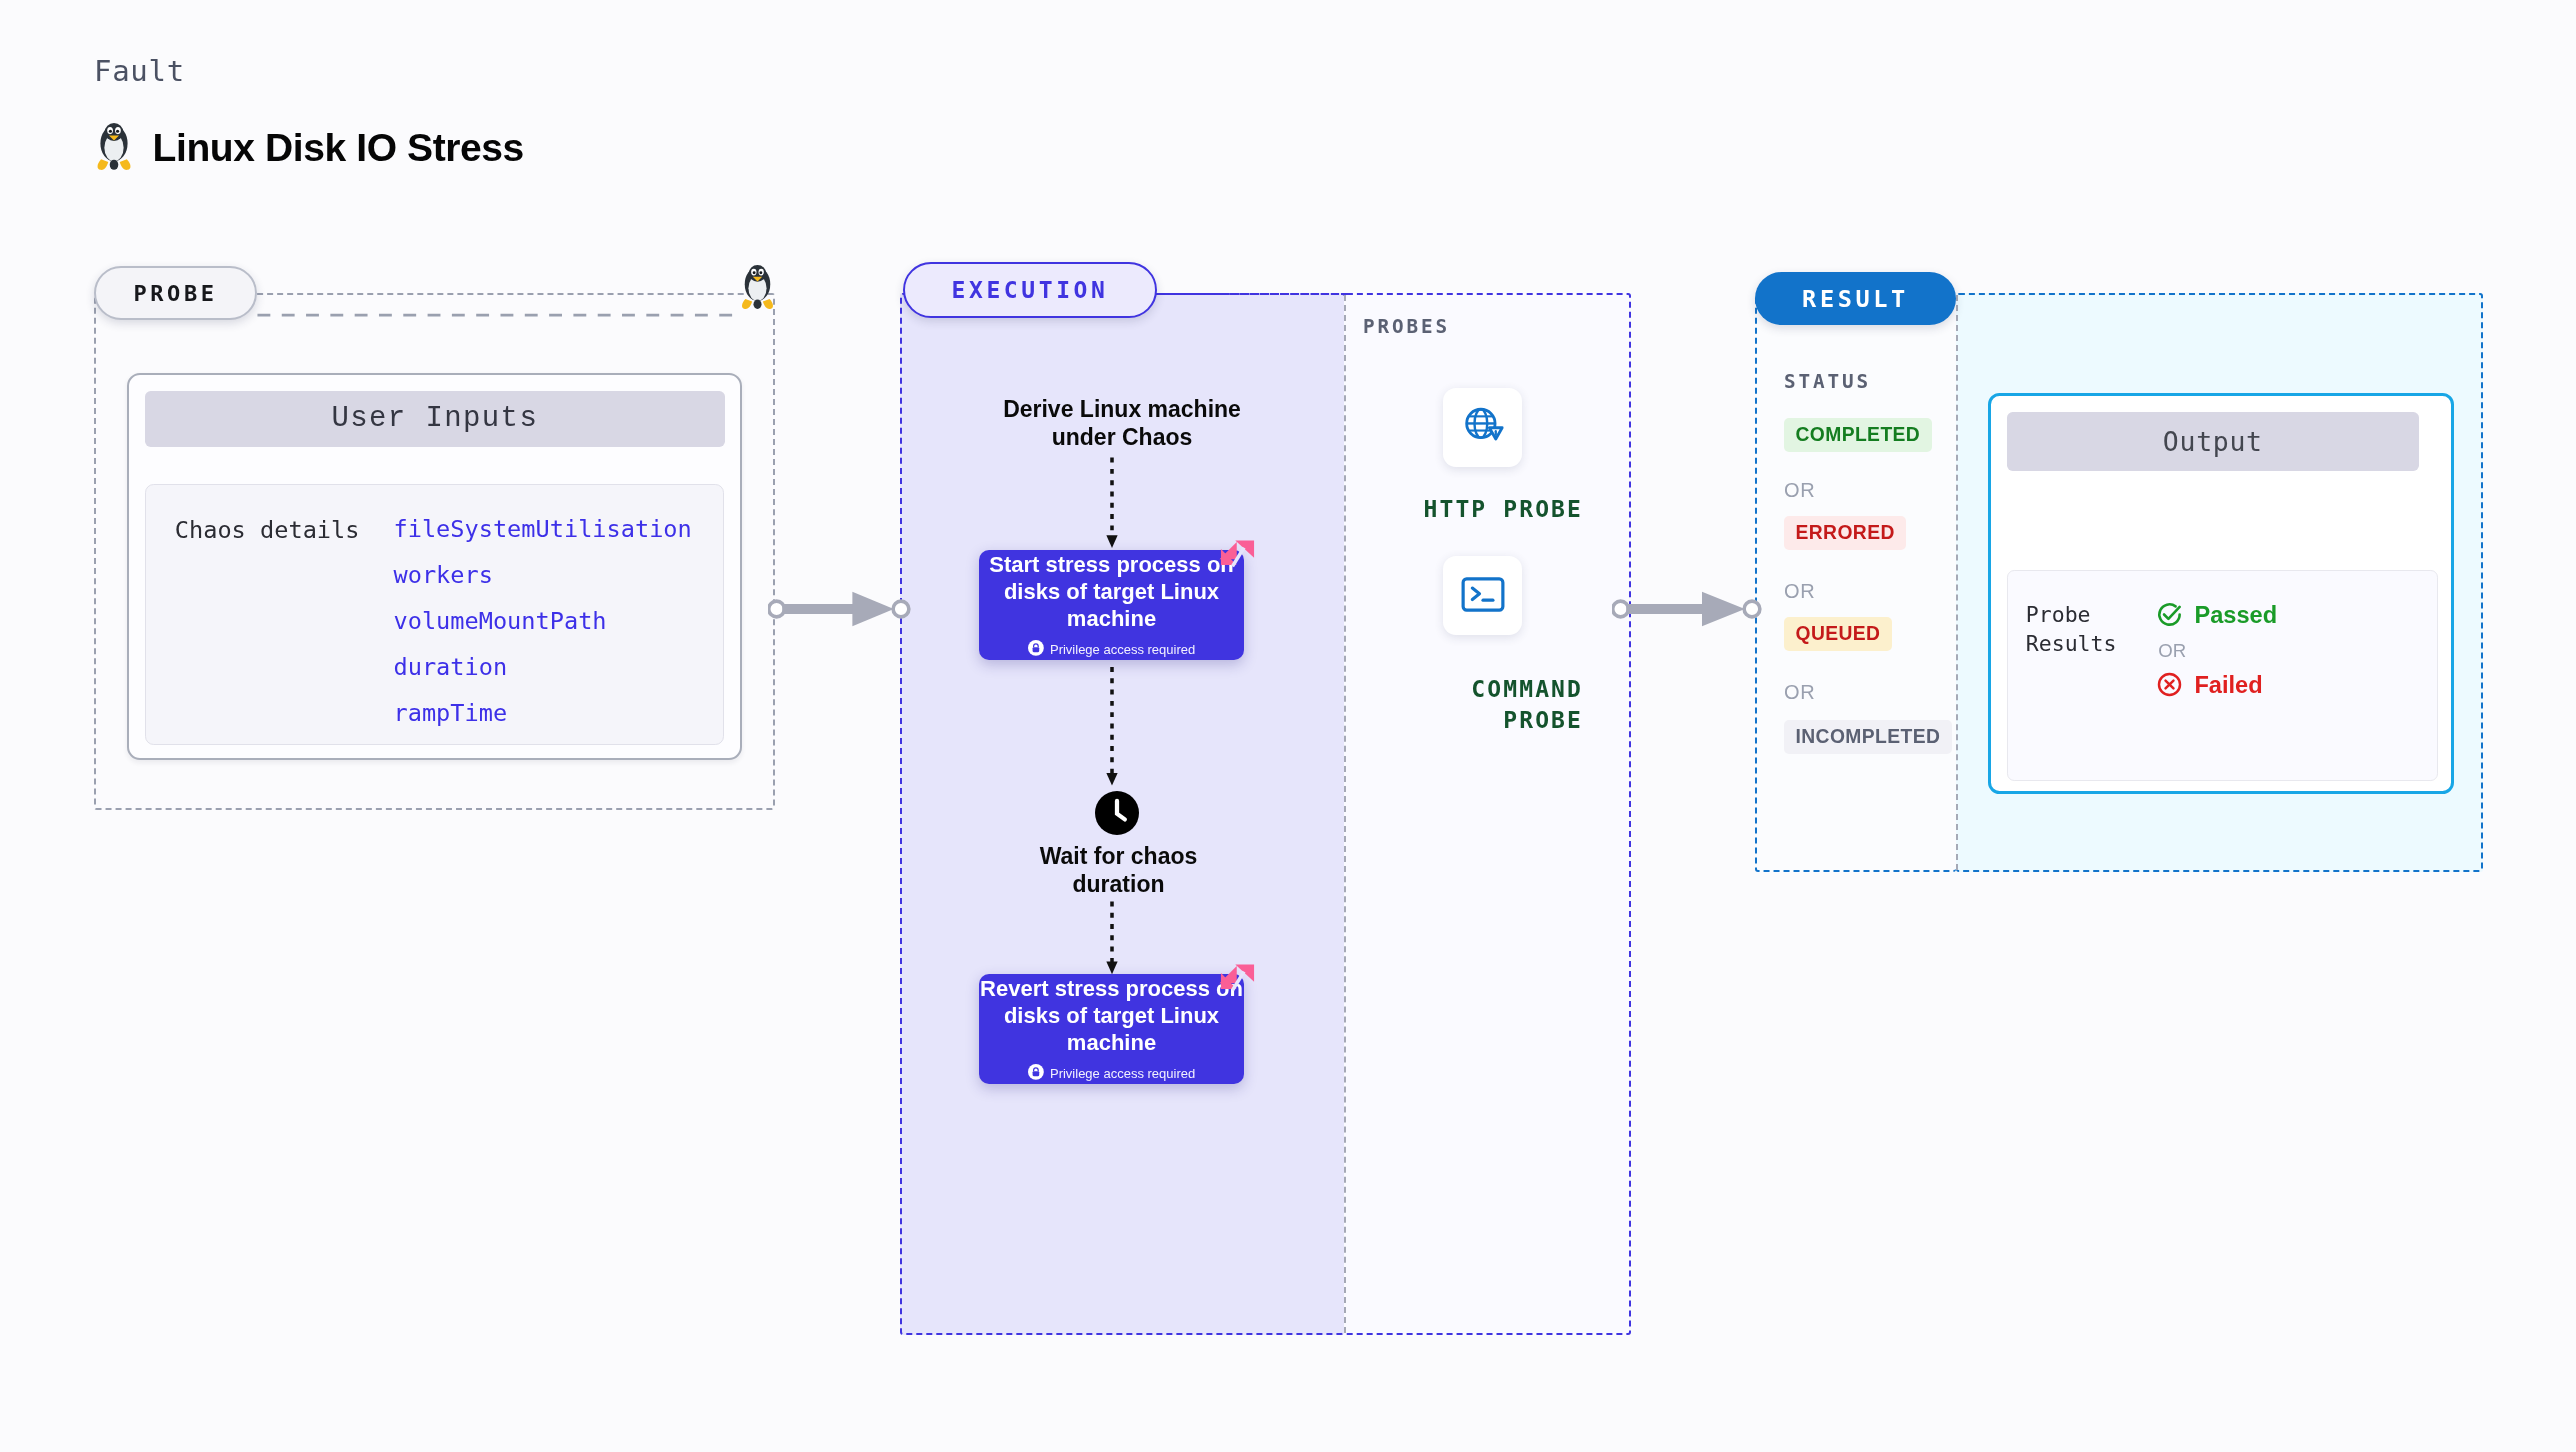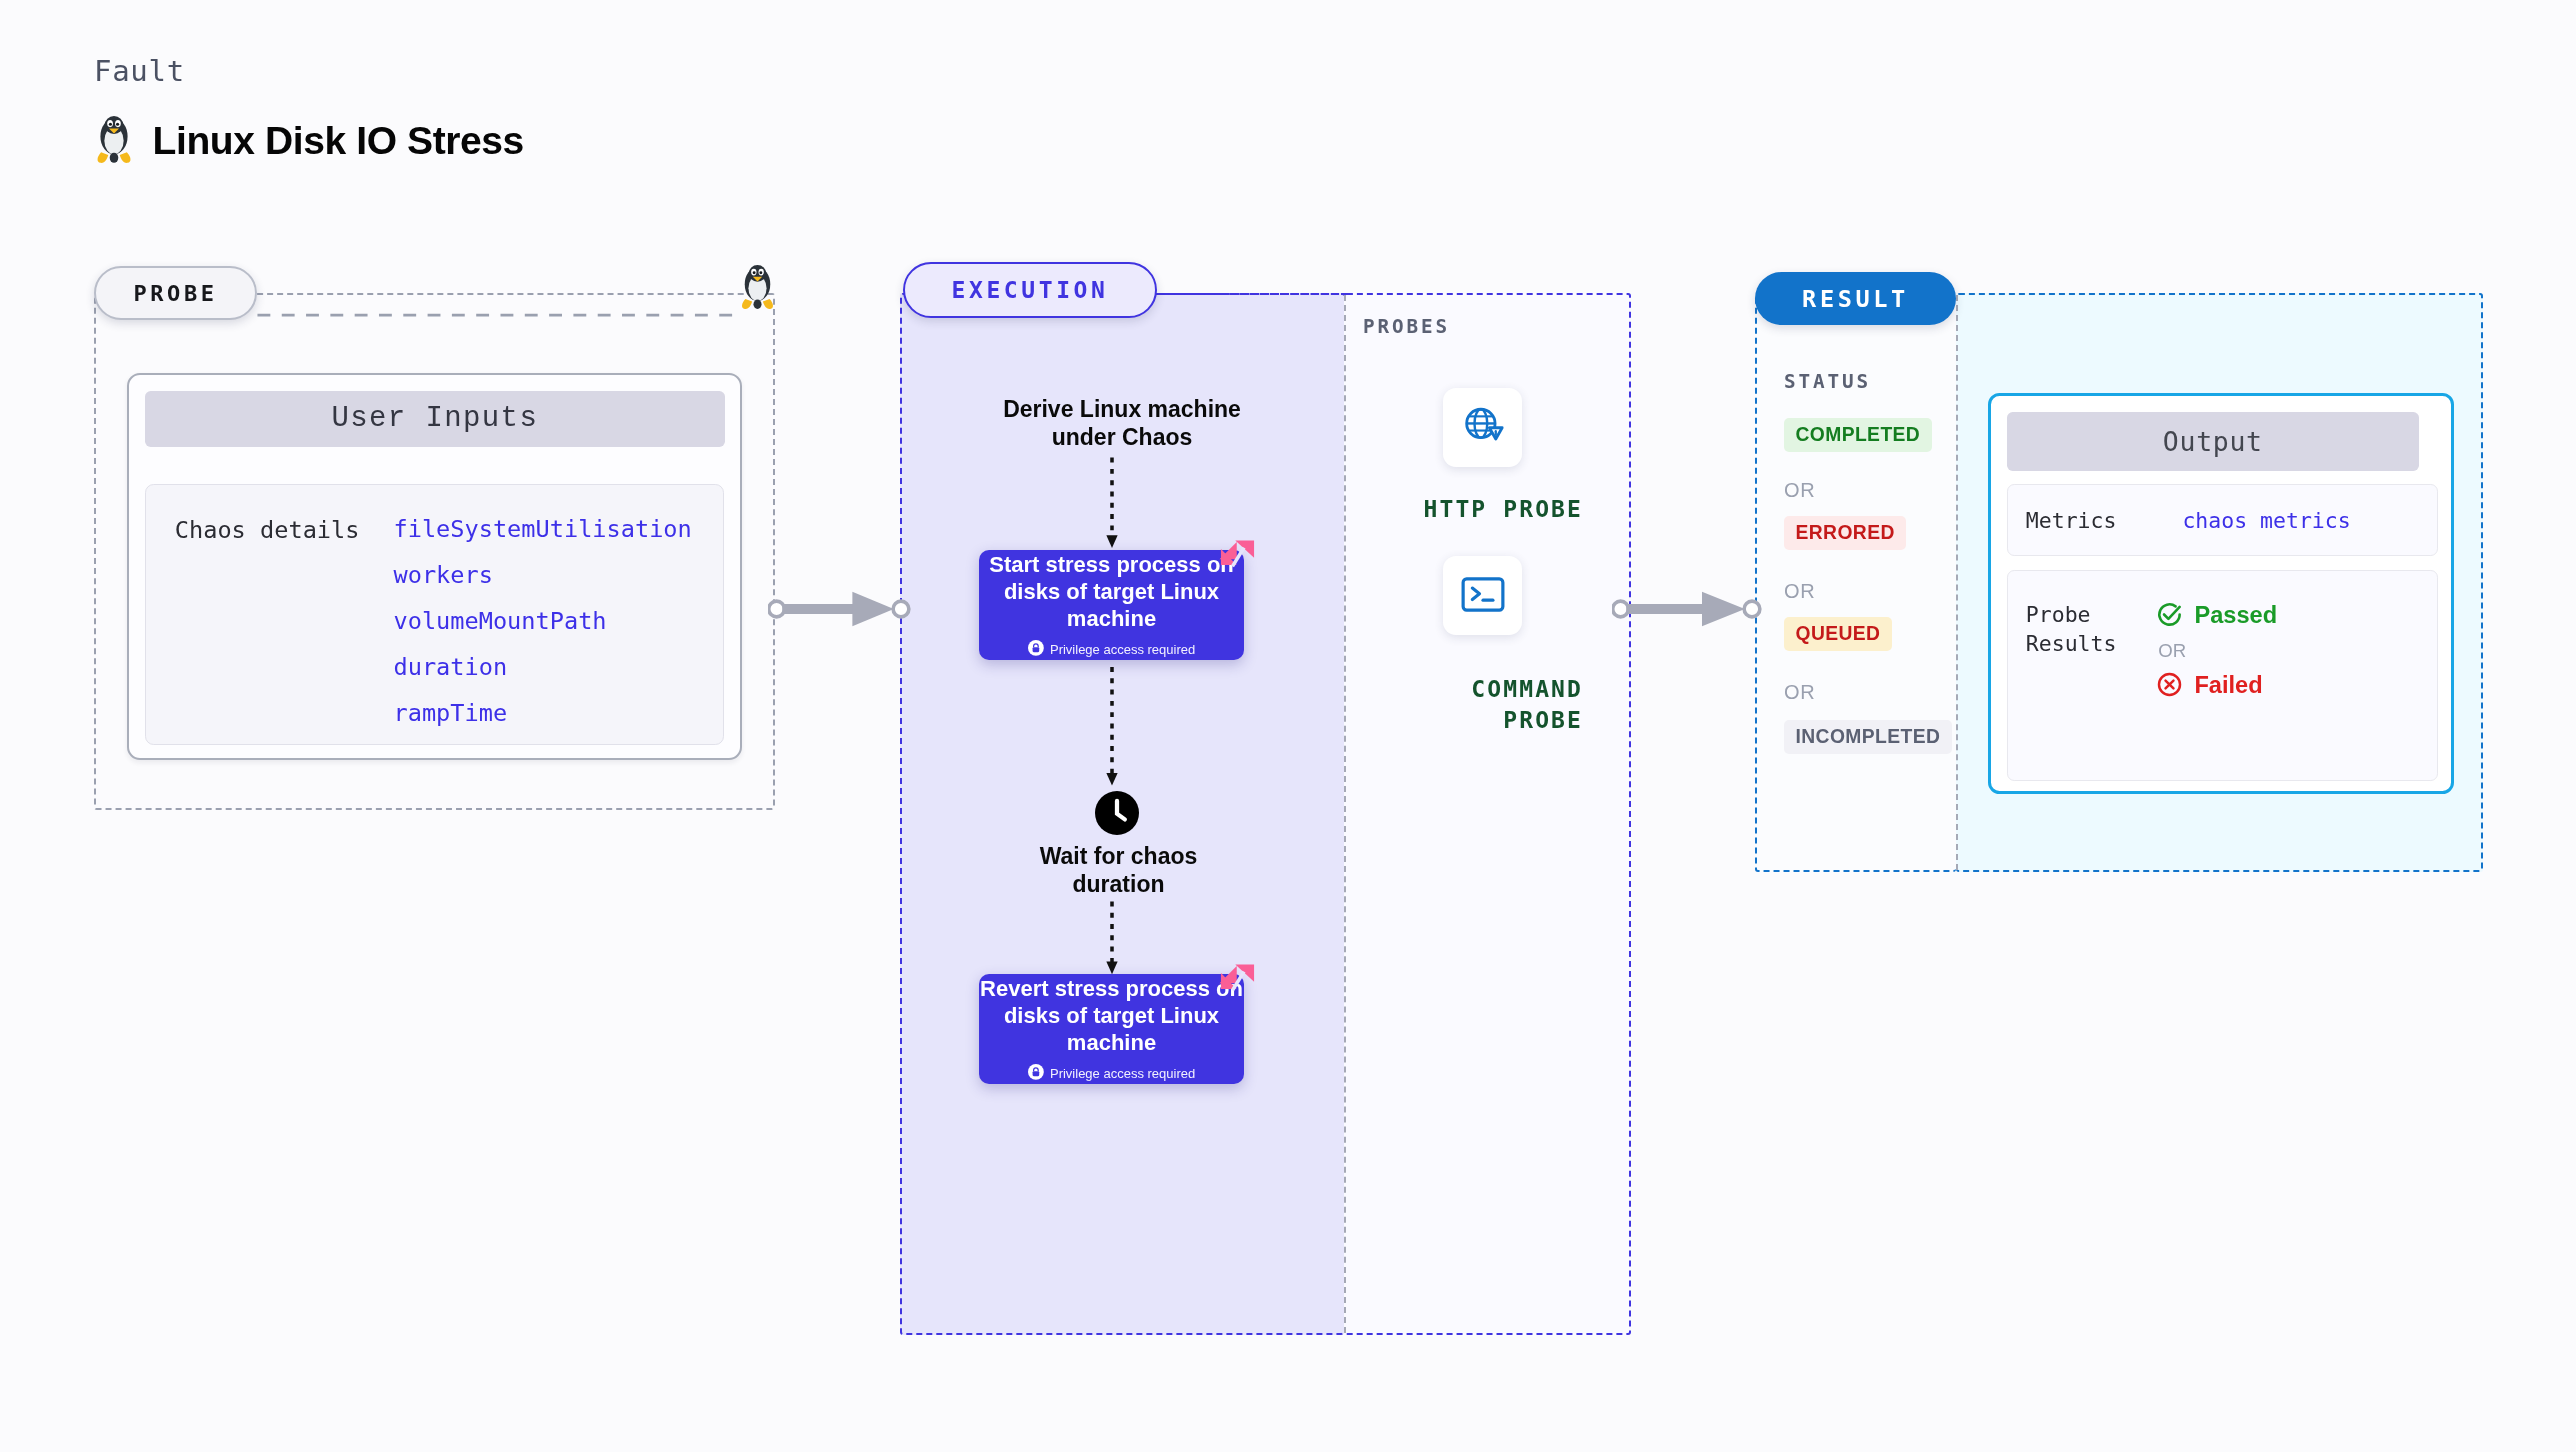--- a/index.html
+++ b/index.html
@@ -8,21 +8,21 @@
     font-family:"Liberation Sans",sans-serif;
     -webkit-font-smoothing:antialiased;
   }
 
   
   #header-fault{
     position:absolute;left:94px;top:54px;
     font-family:"DejaVu Sans Mono","Liberation Mono",monospace;
     font-size:29px;color:#4b5163;letter-spacing:0.7px;
   }
-  #header-title-row{position:absolute;left:94px;top:115px;display:flex;align-items:center;gap:18.6px;}
+  #header-title-row{position:absolute;left:94px;top:122px;display:flex;align-items:center;gap:18.6px;}
   #header-title{font-size:39px;font-weight:bold;color:#060606;letter-spacing:-0.4px;}
   .tux{display:block;}
 
   
   .lane{position:absolute;box-sizing:border-box;}
   .lane-pill{
     position:absolute;display:flex;align-items:center;justify-content:center;
     border-radius:716px;box-sizing:border-box;
     font-family:"DejaVu Sans Mono","Liberation Mono",monospace;
     font-weight:bold;letter-spacing:3.6px;
@@ -405,24 +405,20 @@
 <div id="badge-completed" class="status-badge">COMPLETED</div>
 <div id="or-1" class="or-text">OR</div>
 <div id="badge-errored" class="status-badge">ERRORED</div>
 <div id="or-2" class="or-text">OR</div>
 <div id="badge-queued" class="status-badge">QUEUED</div>
 <div id="or-3" class="or-text">OR</div>
 <div id="badge-incompleted" class="status-badge">INCOMPLETED</div>
 
 <div id="output-card">
   <div id="output-header">Output</div>
-  <div id="output-metrics">
-    <span id="metrics-label">Metrics</span>
-    <span id="metrics-value">chaos metrics</span>
-  </div>
   <div id="output-probe-results">
     <div id="probe-results-label">Probe
 Results</div>
     <div id="probe-results-values">
       <div class="pr-row">
         <span>
           <svg width="29" height="29" viewBox="0 0 40 40">
             <path d="M34 20 a14 14 0 1 1 -5.6 -11.2" fill="none" stroke="#1a9b28" stroke-width="3.6" stroke-linecap="round"></path>
             <path d="M12.5 20 L18.5 26 L34 9.5" fill="none" stroke="#1a9b28" stroke-width="3.6" stroke-linecap="round" stroke-linejoin="round"></path>
           </svg>

